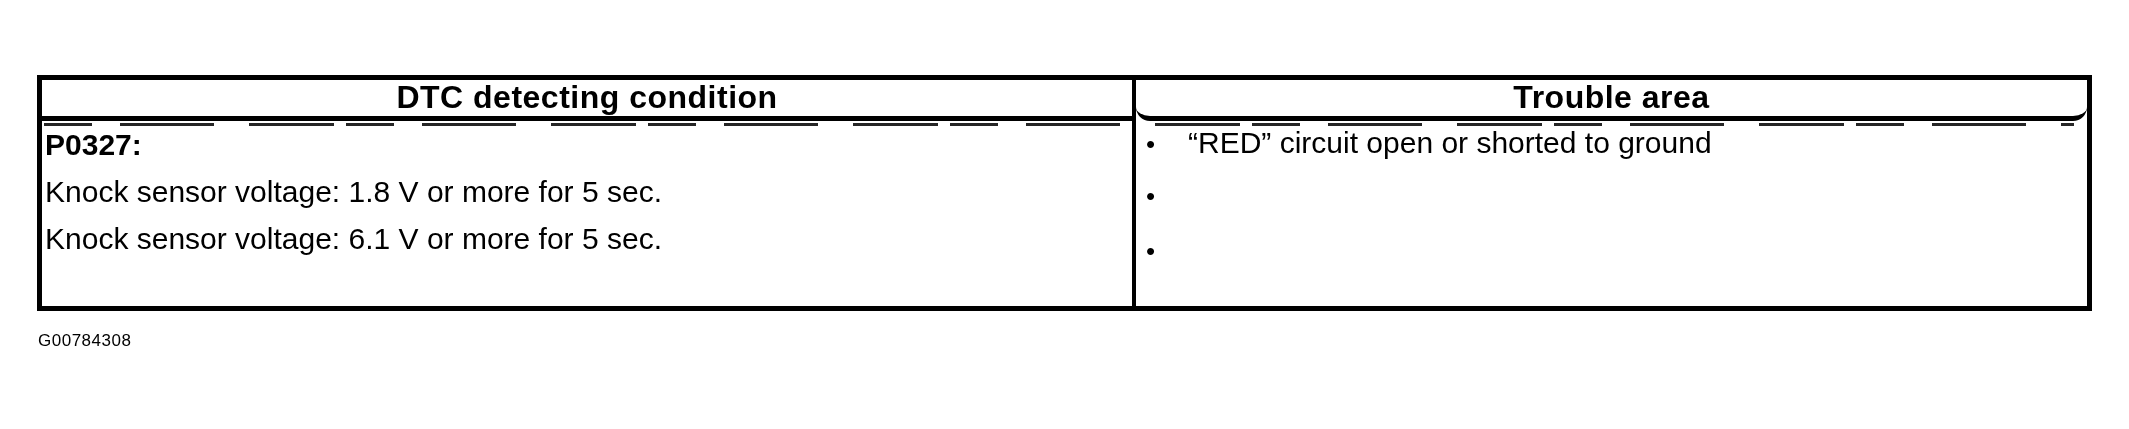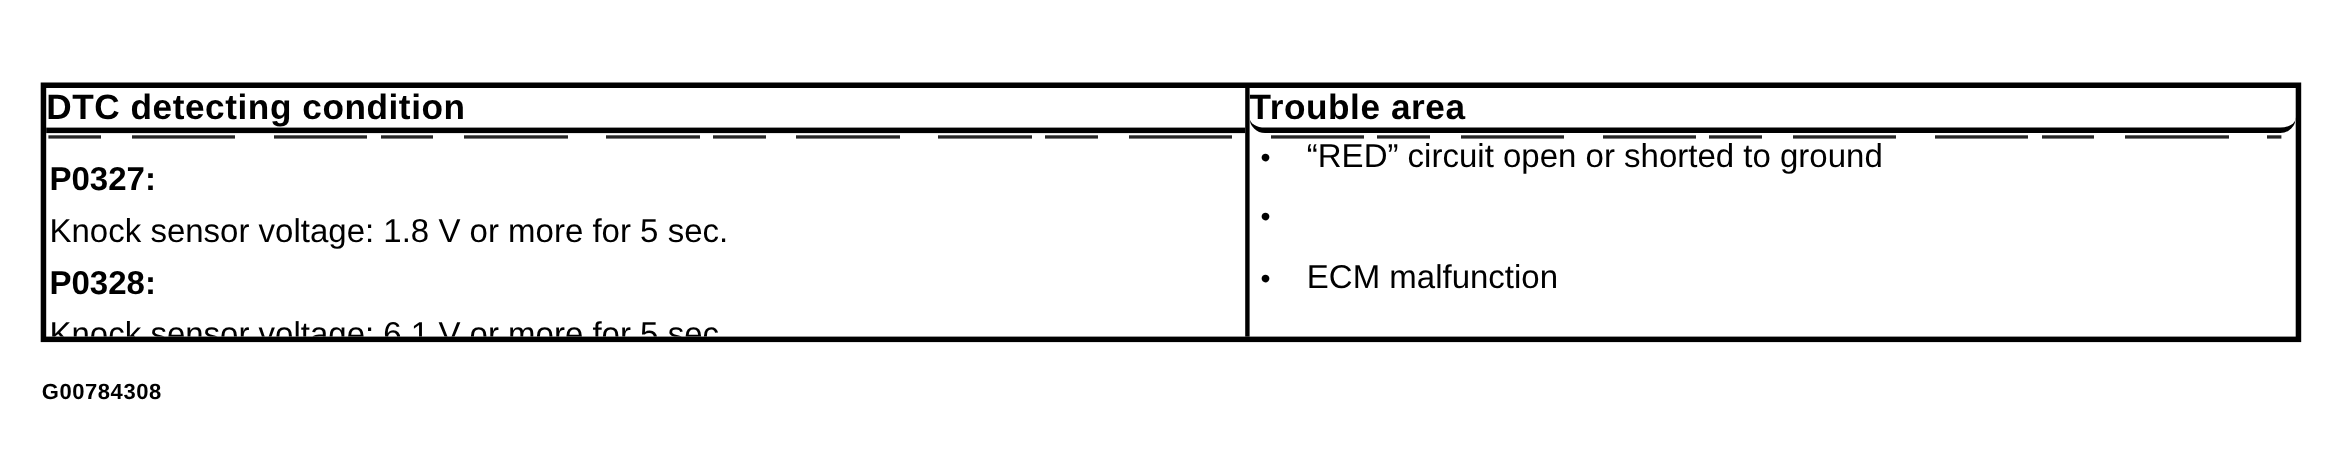--- a/index.html
+++ b/index.html
@@ -36,30 +36,31 @@
   .col-divider {
     grid-row: 1 / 3;
     grid-column: 2;
     background: #000000;
   }
   .header-cell {
     box-sizing: border-box;
     border-bottom: 5px solid #000000;
     display: flex;
     align-items: center;
+    justify-content: center;
     font-weight: bold;
     font-size: 32px;
     letter-spacing: 0.5px;
     padding-bottom: 2px;
   }
   .header-left { grid-row: 1; grid-column: 1; }
   .header-right { grid-row: 1; grid-column: 3; border-radius: 14px; }
   .body-left {
     grid-row: 2; grid-column: 1;
-    padding: 19px 6px 0 3px;
+    padding: 0 6px 0 3px;
     font-size: 30px;
     line-height: 47px;
     white-space: nowrap;
     overflow: hidden;
   }
   .body-right {
     grid-row: 2; grid-column: 3;
     padding: 5px 6px 0 10px;
     font-size: 30px;
     overflow: hidden;
@@ -83,23 +84,23 @@
     height: 3px;
     background: repeating-linear-gradient(90deg,
       #000000 0 48px, transparent 48px 76px,
       #000000 76px 170px, transparent 170px 205px,
       #000000 205px 290px, transparent 290px 302px);
     opacity: 0.85;
   }
   .figure-id {
     position: absolute;
     left: 38px;
-    top: 346px;
-    font-size: 20px;
-    font-weight: bold;
+    top: 331px;
+    font-size: 17px;
+    font-weight: normal;
     letter-spacing: 0.5px;
   }
 </style>
 </head>
 <body>
 
 <div class="page">
 
   <div class="dtc-table">
 
@@ -109,35 +110,33 @@
 
     <div class="col-divider"></div>
 
     <div class="header-cell header-right">
       <span>Trouble area</span>
     </div>
 
     <div class="body-left">
       <div class="dtc-code">P0327:</div>
       <div>Knock sensor voltage: 1.8 V or more for 5 sec.</div>
-      <div class="dtc-code">P0328:</div>
       <div>Knock sensor voltage: 6.1 V or more for 5 sec.</div>
     </div>
 
     <div class="body-right">
       <div class="bullet-row">
         <span class="bullet-glyph">•</span>
         <span>“RED” circuit open or shorted to ground</span>
       </div>
       <div class="bullet-row">
         <span class="bullet-glyph">•</span>
       </div>
       <div class="bullet-row">
         <span class="bullet-glyph">•</span>
-        <span>ECM malfunction</span>
       </div>
     </div>
 
     <div class="scan-artifact"></div>
   </div>
 
   <div class="figure-id">G00784308</div>
 
 </div>
 

